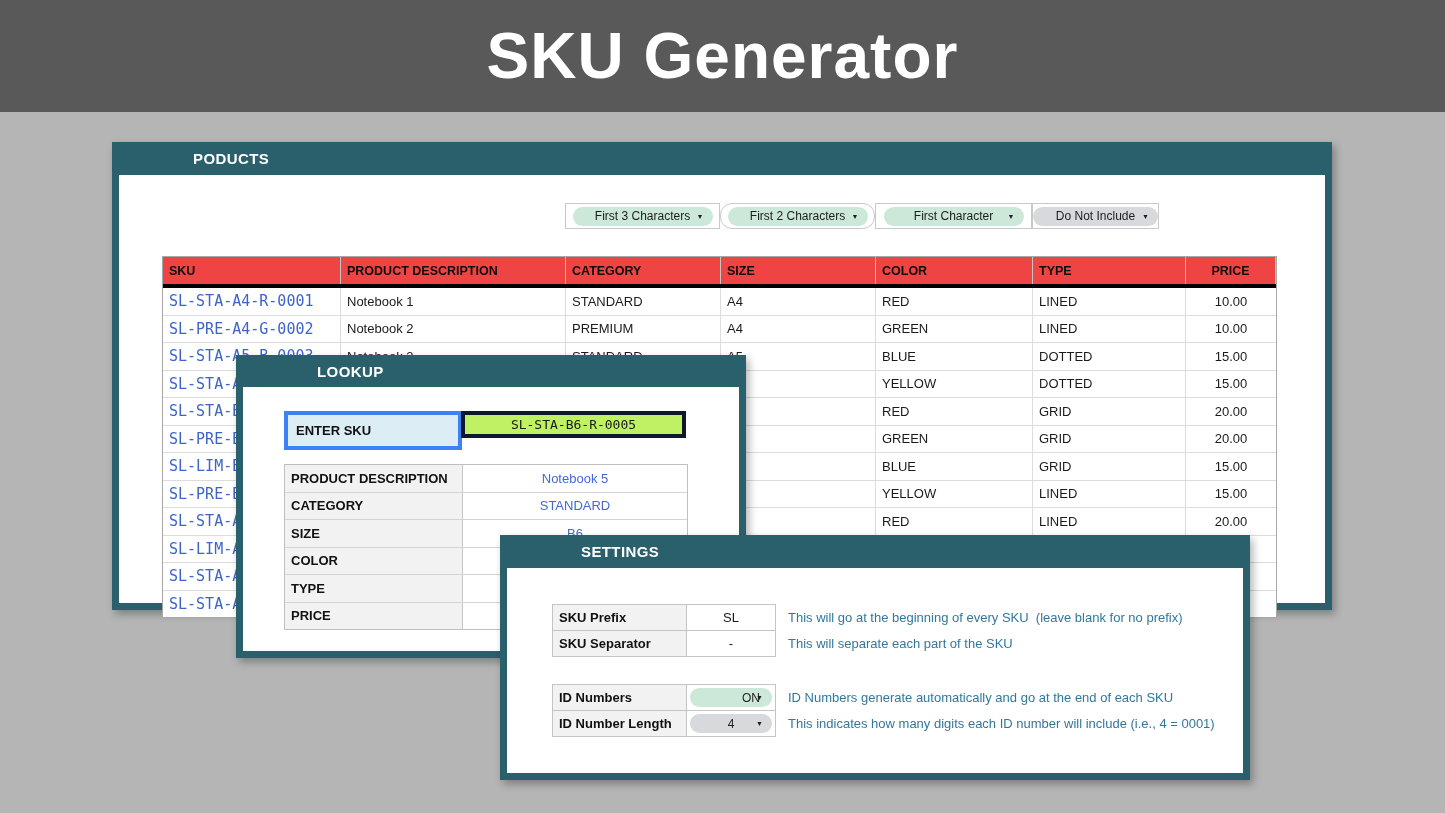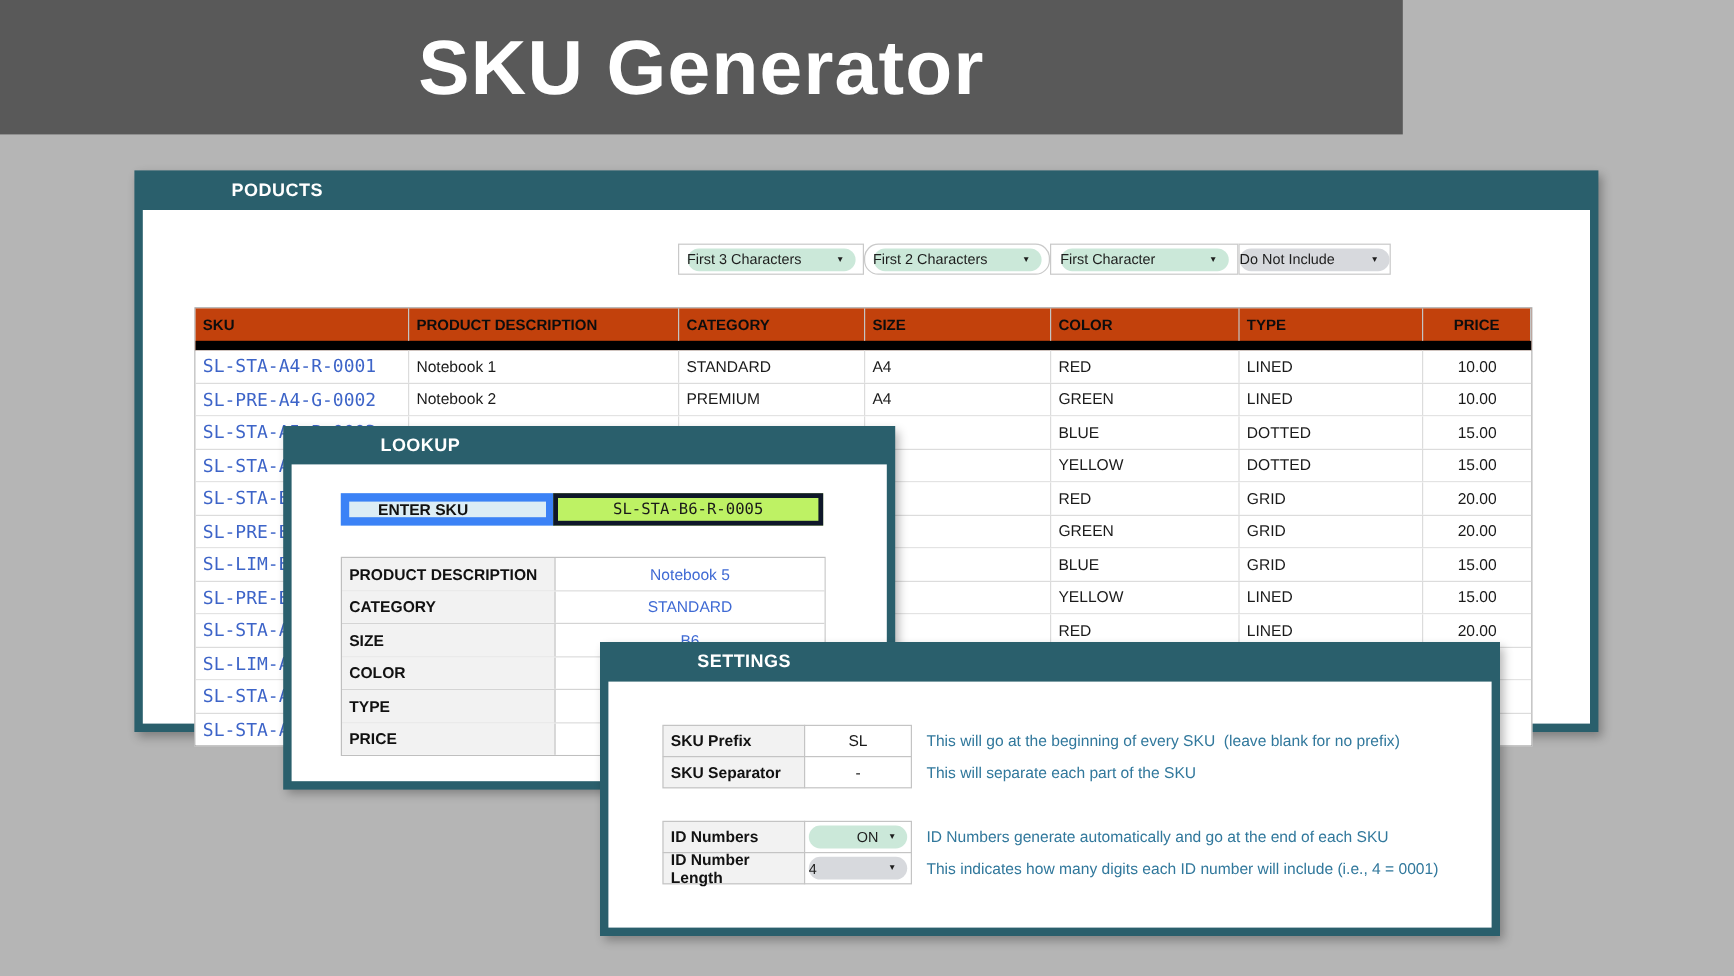--- a/index.html
+++ b/index.html
@@ -1,20 +1,20 @@
 <!DOCTYPE html>
 <html><head>
 <meta charset="utf-8">
 <style>
   html,body{margin:0;padding:0}
   body{width:1445px;height:813px;position:relative;overflow:hidden;
        background:#b5b5b5;font-family:"Liberation Sans",sans-serif}
 
   
-  .banner{position:absolute;left:0;top:0;width:1169px;height:112px;background:#595959;
+  .banner{position:absolute;left:0;top:0;width:1445px;height:112px;background:#595959;
           display:flex;align-items:center;justify-content:center}
   .banner h1{margin:0;color:#ffffff;font-size:64px;font-weight:700;letter-spacing:1px}
 
   
   .panel{position:absolute;background:#2a5f6c;box-shadow:3px 4px 8px rgba(0,0,0,.30)}
   .ptitle{position:absolute;left:0;top:0;right:0;height:33px;display:flex;align-items:center;
           padding-left:81px;color:#fff;font-size:15px;font-weight:700;letter-spacing:.4px}
   .pbody{position:absolute;left:7px;right:7px;top:33px;bottom:7px;background:#ffffff}
 
   #products{left:112px;top:142px;width:1220px;height:468px}
@@ -23,62 +23,62 @@
   #lookup .pbody{top:32px}
 
   
   .inc-label{position:absolute;left:228px;top:61px;width:225px;height:26px;box-sizing:border-box;
              background:#f2f2f2;border:1px solid #c6c6c6;display:flex;align-items:center;
              padding-left:6px;font-size:13px;font-weight:700;color:#111;z-index:2}
   .inc-dd{position:absolute;top:61px;height:26px;box-sizing:border-box;background:#fff;
           border:1px solid #c9c9c9;display:flex;align-items:center;justify-content:center;z-index:2}
 
   .pill{position:relative;height:19px;border-radius:10px;display:flex;align-items:center;
-        font-size:12px;color:#1d1d1d;box-sizing:border-box}
+        justify-content:center;font-size:12px;color:#1d1d1d;box-sizing:border-box}
   .pill .arr{position:absolute;right:9px;font-size:7px;color:#1d1d1d;line-height:1}
   .pill.mint{background:#cbe8d9}
   .pill.gray{background:#d7d9dd}
   .inc-dd .pill{width:140px}
 
   
   .table{position:absolute;left:50px;top:114px;width:1113px;border:1px solid #a8a8a8;
          background:#fff;box-sizing:content-box;z-index:1}
-  .thead{display:flex;height:27px;background:#c2410c;border-bottom:8px solid #000000}
+  .thead{display:flex;height:27px;background:#ef4444;border-bottom:4px solid #000000}
   .trow{display:flex;height:26.5px;border-bottom:1px solid #dcdcdc;background:#fff}
   .trow:last-child{border-bottom:none}
   .td{box-sizing:border-box;display:flex;align-items:center;padding:0 6px;font-size:13px;
       color:#1a1a1a;border-right:1px solid #dcdcdc;overflow:hidden;white-space:nowrap}
   .td:last-child{border-right:none}
   .thead .td{font-size:12.5px;font-weight:700;color:#0d0d0d;border-right:1px solid #c4c4c4}
   .c0{width:178px}.c1{width:225px}.c2{width:155px}.c3{width:155px}
   .c4{width:157px}.c5{width:153px}.c6{width:90px;justify-content:center}
   .td.sku{font-family:"DejaVu Sans Mono",monospace;font-size:15px;color:#3d64c8}
 
   
-  .lk-enter-label{position:absolute;left:48px;top:56px;width:178px;height:27px;box-sizing:border-box;
-        background:#dcedf5;border:7px solid #3b82f6;display:flex;align-items:center;padding-left:24px;
+  .lk-enter-label{position:absolute;left:48px;top:56px;width:178px;height:39px;box-sizing:border-box;
+        background:#dcedf5;border:4px solid #3b82f6;display:flex;align-items:center;padding-left:8px;
         font-size:13px;font-weight:700;color:#111;z-index:2}
   .lk-enter-value{position:absolute;left:225px;top:56px;width:225px;height:27px;box-sizing:border-box;
         background:#bef264;border:4px solid #0f172a;display:flex;align-items:center;justify-content:center;
         font-family:"DejaVu Sans Mono",monospace;font-size:13px;color:#1a1a1a;z-index:2}
   .lk-table{position:absolute;left:48px;top:109px;width:402px;border:1px solid #bfbfbf;z-index:2}
   .lk-row{display:flex;height:26.5px;border-bottom:1px solid #d4d4d4;background:#fff}
   .lk-row:last-child{border-bottom:none}
   .lk-cell-label{box-sizing:border-box;width:178px;background:#f2f2f2;border-right:1px solid #c6c6c6;
         display:flex;align-items:center;padding-left:6px;font-size:13px;font-weight:700;color:#111}
   .lk-cell-value{box-sizing:border-box;width:224px;display:flex;align-items:center;justify-content:center;
         font-size:13px;color:#3f6ad4}
 
   
   .set-group{position:absolute;left:52px}
   #sg0{top:69px}
   #sg1{top:149px}
   .set-row{display:flex;height:27px;margin-top:-1px}
   .set-row:first-child{margin-top:0}
-  .set-label{box-sizing:border-box;width:119px;background:#f2f2f2;border:1px solid #c4c4c4;
+  .set-label{box-sizing:border-box;width:135px;background:#f2f2f2;border:1px solid #c4c4c4;
         display:flex;align-items:center;padding-left:6px;font-size:13px;font-weight:700;color:#111}
   .set-value{box-sizing:border-box;width:90px;margin-left:-1px;background:#fff;border:1px solid #c4c4c4;
         display:flex;align-items:center;justify-content:center;font-size:13px;color:#1a1a1a}
   .set-value .pill{width:82px}
   .set-note{margin-left:12px;display:flex;align-items:center;font-size:13px;color:#31789c;white-space:pre}
 </style>
 </head>
 <body>
 
 <div class="banner">

